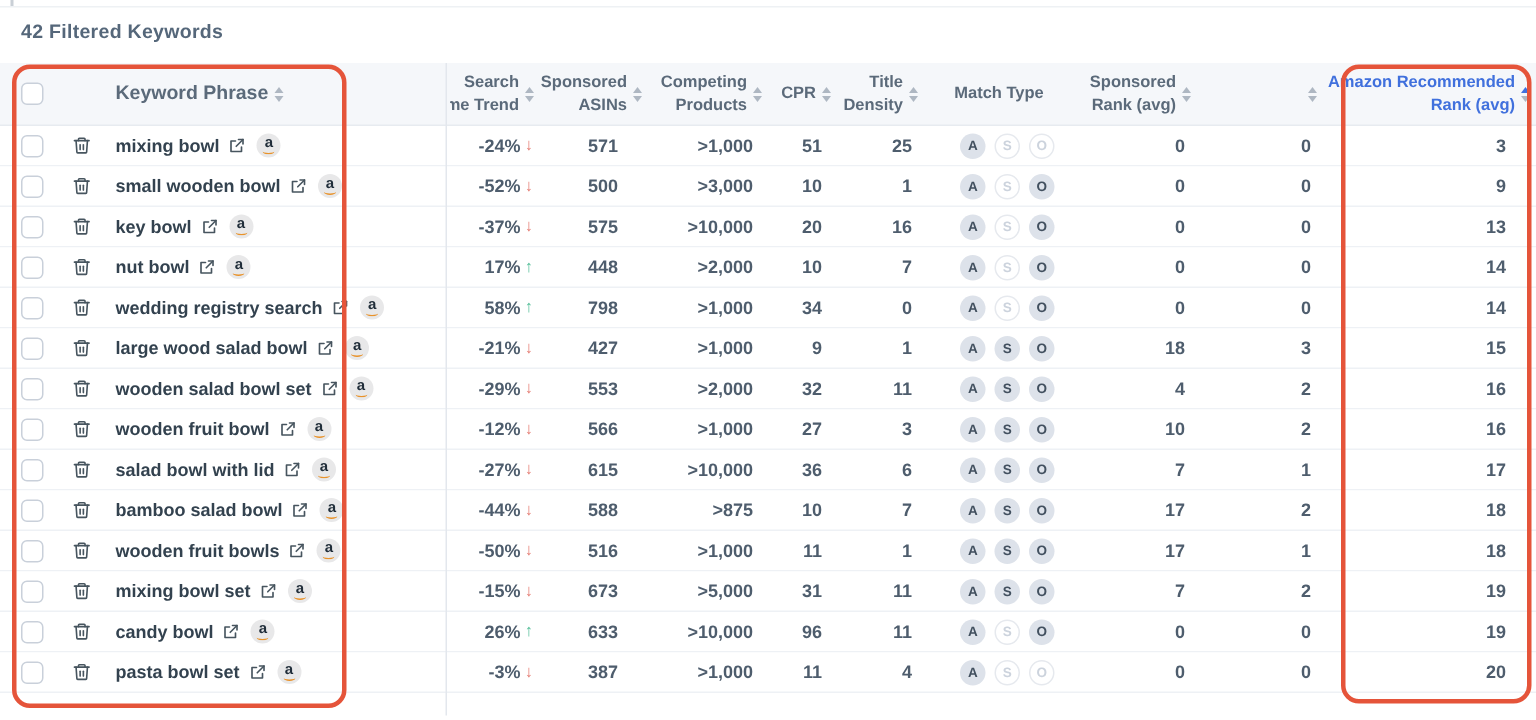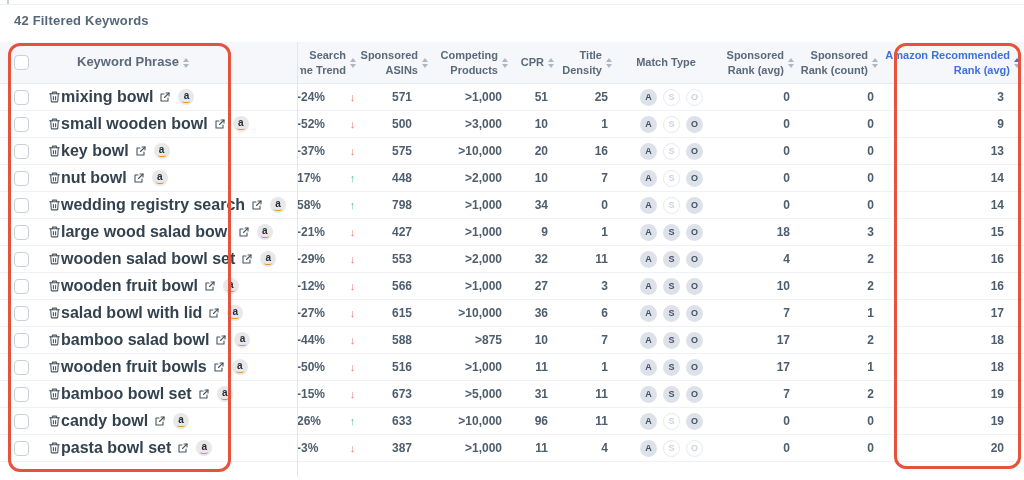--- a/index.html
+++ b/index.html
@@ -38,31 +38,31 @@
   .clip-in { display:block; width:78px; margin-left:-32px; text-align:right; }
 
   .sort { display:flex; flex-direction:column; gap:2px; align-items:center; flex:0 0 7px; width:7px; }
   .tri { width:0; height:0; border-left:3.5px solid transparent; border-right:3.5px solid transparent; }
   .tri.up { border-bottom:4px solid #aeb7c2; }
   .tri.dn { border-top:4px solid #aeb7c2; }
   .tri.up.active { border-bottom-color:#4070dd; }
 
   
   .trash { margin-left:19px; flex:0 0 13px; display:flex; align-items:center; cursor:pointer; }
-  .kw { font-size:16px; font-weight:700; color:#33424f; white-space:nowrap; }
+  .kw { margin-left:16px; font-size:12px; font-weight:700; color:#33424f; white-space:nowrap; }
   .ext { margin-left:6px; flex:0 0 12px; display:flex; align-items:center; cursor:pointer; }
   .abadge { position:relative; margin-left:7px; width:16px; height:16px; flex:0 0 16px; border-radius:50%;
             background:#e8e8e9; display:flex; align-items:center; justify-content:center;
             font-size:10px; font-weight:700; color:#212e3a; line-height:1; padding-bottom:2px; }
   .abadge::after { content:""; position:absolute; bottom:2px; left:4px; width:8px; height:3px;
                    border-bottom:1.4px solid #e8922a; border-radius:50%; }
 
   
   .num { text-align:right; font-size:12px; font-weight:600; color:#4e5d6d; white-space:nowrap; }
-  .c-trend  { padding-right:2px; display:flex; justify-content:space-between; align-items:center; }
+  .c-trend  { padding-right:2px; display:flex; justify-content:flex-end; align-items:center; }
   .c-asins  { padding-right:20px; }
   .c-comp   { padding-right:10px; }
   .c-cpr    { padding-right:10px; }
   .c-dens   { padding-right:8px; }
   .c-ravg   { padding-right:8px; }
   .c-rcnt   { padding-right:8px; }
   .c-amz    { padding-right:20px; }
   .arrow { width:11px; text-align:center; font-size:11px; font-weight:700; }
   .arrow.down { color:#e4796f; }
   .arrow.up { color:#58c09b; }
@@ -144,21 +144,20 @@
           <span>Match Type</span>
         </div>
         <div class="hc">
           <span>Sponsored Rank (avg)</span>
           <span class="sort">
               <i class="tri up"></i>
               <i class="tri dn"></i>
             </span>
         </div>
         <div class="hc">
-          <span>Sponsored Rank (count)</span>
           <span class="sort">
               <i class="tri up"></i>
               <i class="tri dn"></i>
             </span>
         </div>
         <div class="hc hc-amazon">
           <span>Amazon Recommended Rank (avg)</span>
           <span class="sort">
               <i class="tri up active"></i>
               <i class="tri dn"></i>
@@ -624,21 +623,21 @@
       <span class="cb"></span>
       <span class="trash">
         <svg width="13" height="14" viewBox="0 0 24 24" fill="none" stroke="#47555f" stroke-width="2" stroke-linecap="round" stroke-linejoin="round">
           <path d="M3 6h18"></path>
                 <path d="M8 6V4a1 1 0 0 1 1-1h6a1 1 0 0 1 1 1v2"></path>
           <path d="M19 6l-1 14a1 1 0 0 1-1 1H7a1 1 0 0 1-1-1L5 6"></path>
           <path d="M10 11v6"></path>
                 <path d="M14 11v6"></path>
         </svg>
       </span>
-      <span class="kw">bamboo bowl set</span>
+      <span class="kw">mixing bowl set</span>
       <span class="ext">
         <svg width="12" height="12" viewBox="0 0 24 24" fill="none" stroke="#47555f" stroke-width="2.2" stroke-linecap="round" stroke-linejoin="round">
           <path d="M14 4h6v6"></path>
                 <path d="M20 4l-9 9"></path>
                 <path d="M18 14v6H4V6h6"></path>
         </svg>
       </span>
       <span class="abadge">a</span>
     </div>
     <div class="pane-right">

